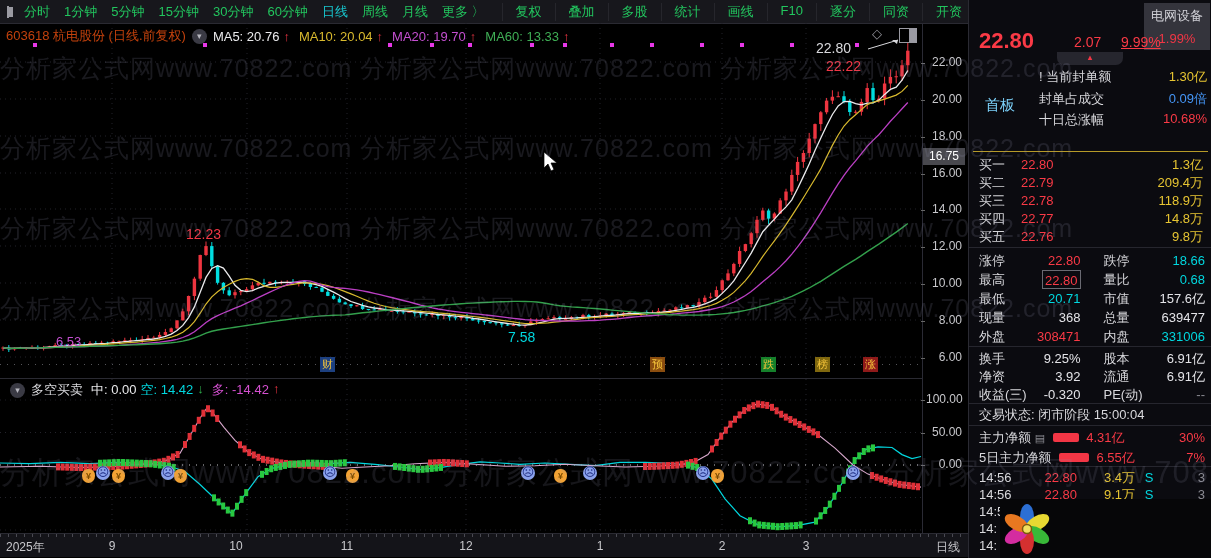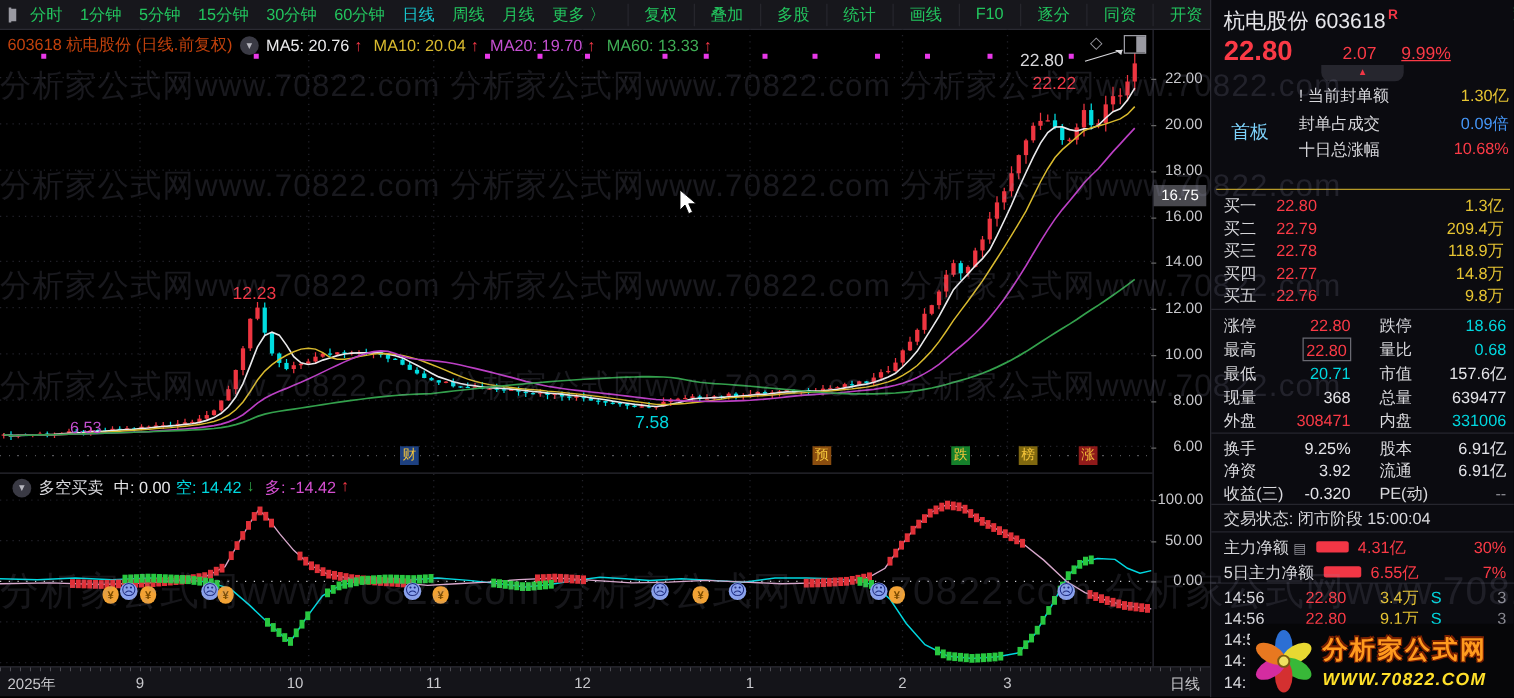--- a/index.html
+++ b/index.html
@@ -788,21 +788,24 @@
   </div>
 
 <div id="xaxis">
   <span id="xaxis-year">2025年</span>
   <span id="xaxis-months"><span class="xlab" style="left:112px">9</span><span class="xlab" style="left:236px">10</span><span class="xlab" style="left:347px">11</span><span class="xlab" style="left:466px">12</span><span class="xlab" style="left:600px">1</span><span class="xlab" style="left:722px">2</span><span class="xlab" style="left:806px">3</span></span>
   <span id="xaxis-period">日线</span>
 </div>
 <div id="plot-right-border"></div>
 
 <div id="panel">
-  <div id="p-name"><span>杭电股份 603618</span><span id="p-rtag">R</span></div>
+  <div id="p-sector-box">
+    <div id="p-sector">电网设备</div>
+    <div id="p-sector-chg">1.99%</div>
+  </div>
   <div id="p-price">22.80</div>
   <div id="p-chg">2.07</div>
   <div id="p-chgpct">9.99%</div>
   <div id="p-collapse">▴</div>
   <div id="p-board">首板</div>
   <div id="p-info-rows">
       <div class="info-row" style="top:68px">
         <span class="lab">! 当前封单额</span>
         <span class="v-yellow">1.30亿</span>
       </div>
@@ -996,17 +999,13 @@
     <g transform="translate(27,27)">
       <ellipse rx="7" ry="13" cy="-12" fill="#2c6fd4" transform="rotate(0)"></ellipse>
       <ellipse rx="7" ry="13" cy="-12" fill="#e8d832" transform="rotate(60)"></ellipse>
       <ellipse rx="7" ry="13" cy="-12" fill="#38b838" transform="rotate(120)"></ellipse>
       <ellipse rx="7" ry="13" cy="-12" fill="#d43030" transform="rotate(180)"></ellipse>
       <ellipse rx="7" ry="13" cy="-12" fill="#d42ca0" transform="rotate(240)"></ellipse>
       <ellipse rx="7" ry="13" cy="-12" fill="#e87820" transform="rotate(300)"></ellipse>
       <circle r="4.5" fill="#f0e060" stroke="#7a5a10" stroke-width="1.5"></circle>
     </g>
   </svg>
-  <div id="logo-text">
-    <div id="logo-site">分析家公式网</div>
-    <div id="logo-url">WWW.70822.COM</div>
-  </div>
 </div>
 
 </body></html>

